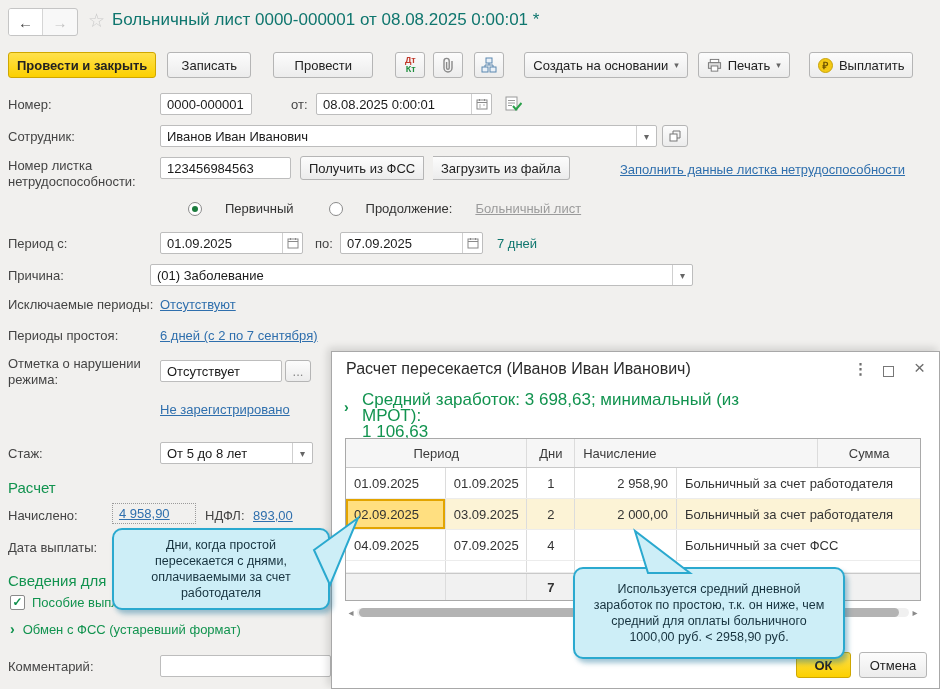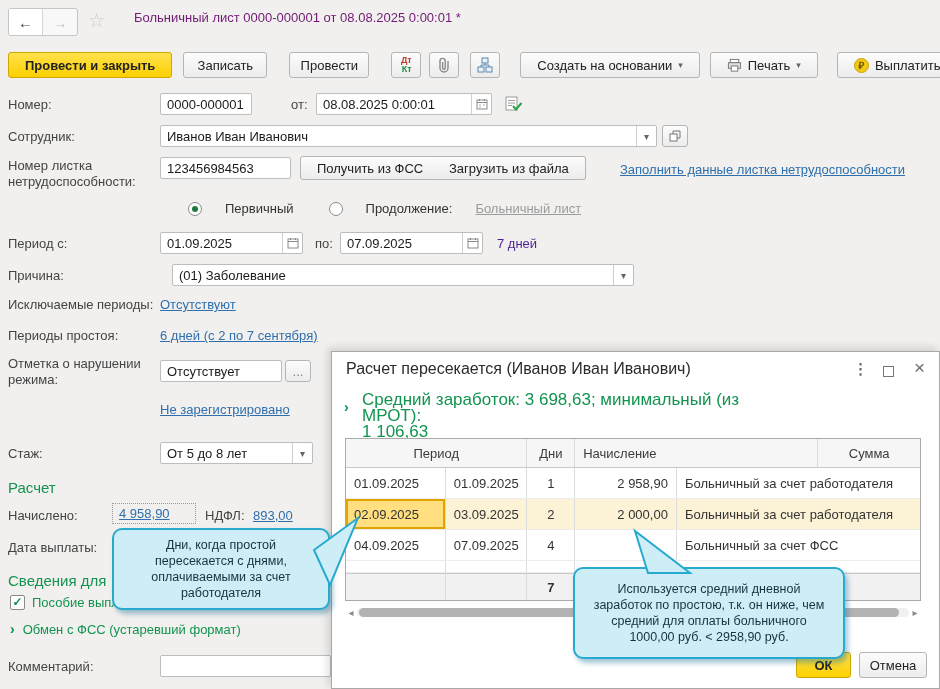--- a/index.html
+++ b/index.html
@@ -1,29 +1,29 @@
 <!DOCTYPE html>
 <html><head>
 <meta charset="utf-8">
 <style>
   *{margin:0;padding:0;box-sizing:border-box}
   html,body{background:#e9e8e6}
   body{font-family:"Liberation Sans",sans-serif}
   #app{position:relative;width:940px;height:689px;background:#f1f0ee;overflow:hidden;font-size:13px;color:#333}
   .abs{position:absolute}
   .lbl{position:absolute;color:#444;font-size:13px;line-height:16px}
-  .val{color:#4c1d95}
+  .val{color:#0f766e}
   .link{color:#2f6fad;text-decoration:underline;cursor:pointer;font-size:13px}
   .glink{color:#9b9b9b;text-decoration:underline;font-size:13px}
   .green{color:#12934f}
   .ghead{position:absolute;color:#12934f;font-size:15px}
   .field{position:absolute;height:22px;background:#fff;border:1px solid #bdbdbd;border-radius:2px;display:flex;align-items:center;padding:0 6px;font-size:13px;color:#1a1a1a}
   .field .txt{flex:1;white-space:nowrap;overflow:hidden}
   .seg{height:20px;width:20px;margin:0 -6px 0 4px;border-left:1px solid #cfcfcf;display:flex;align-items:center;justify-content:center;color:#666;font-size:10px;cursor:pointer;flex:none}
-  .btn{height:24px;background:linear-gradient(#fcfcfc,#ececec);border:1px solid #b5b5b5;border-radius:3px;display:inline-flex;align-items:center;justify-content:center;padding:0 16px;font-size:13px;color:#222;cursor:pointer;white-space:nowrap}
+  .btn{height:24px;background:linear-gradient(#fcfcfc,#ececec);border:1px solid #b5b5b5;border-radius:3px;display:inline-flex;align-items:center;justify-content:center;padding:0 8px;font-size:13px;color:#222;cursor:pointer;white-space:nowrap}
   .ybtn{background:linear-gradient(#ffe14d,#fcd000);border-color:#cfa700;font-weight:bold}
   .toolbar{position:absolute;left:8px;top:52px;display:flex;align-items:center}
   .toolbar .btn{height:26px}
   .icobtn{width:30px;padding:0}
   .navgroup{position:absolute;left:8px;top:8px;display:flex;border:1px solid #c5c5c5;border-radius:3px;overflow:hidden;background:#f8f8f8}
   .navgroup .nbtn{width:34px;height:26px;display:flex;align-items:center;justify-content:center;font-size:15px;cursor:pointer}
   .navgroup .nbtn:first-child{border-right:1px solid #d5d5d5;background:#fff}
   .radio{width:14px;height:14px;border:1px solid #8a8a8a;border-radius:50%;background:#fff;display:inline-flex;align-items:center;justify-content:center;flex:none}
   .radio.on::after{content:"";width:6px;height:6px;background:#1b7c3d;border-radius:50%}
   .cb{width:15px;height:15px;border:1px solid #8a8a8a;border-radius:2px;background:#fff;color:#0f8f4c;font-weight:bold;font-size:12px;line-height:13px;display:inline-flex;align-items:center;justify-content:center;flex:none;cursor:pointer}
@@ -59,26 +59,26 @@
 </head>
 <body>
 
 <div id="app">
 
   <div class="navgroup">
     <div class="nbtn" style="color:#444">←</div>
     <div class="nbtn" style="color:#c2c2c2">→</div>
   </div>
   <div class="abs" style="left:88px;top:9px;font-size:19px;color:#c9c9c9">☆</div>
-  <div class="abs" style="left:134px;top:10px;font-size:13px;color:#701a75;white-space:nowrap">Больничный лист 0000-000001 от 08.08.2025 0:00:01 *</div>
+  <div class="abs" style="left:112px;top:10px;font-size:17px;color:#0f766e;white-space:nowrap">Больничный лист 0000-000001 от 08.08.2025 0:00:01 *</div>
 
   <div class="toolbar">
     <button class="btn ybtn">Провести и закрыть</button>
     <button class="btn" style="margin-left:11px;width:84px">Записать</button>
-    <button class="btn" style="margin-left:22px;width:80px">Провести</button>
+    <button class="btn" style="margin-left:22px;width:100px">Провести</button>
     <button class="btn icobtn" style="margin-left:22px">
       <span class="ico" style="flex-direction:column;font-size:9px;line-height:9px;font-weight:bold">
         <span style="color:#c0392b;align-self:flex-start">Дт</span>
         <span style="color:#1e8e3e;align-self:flex-end">Кт</span>
       </span>
     </button>
     <button class="btn icobtn" style="margin-left:8px">
       <span class="ico">
         <svg width="14" height="16" viewBox="0 0 14 16">
             <path d="M11 4v7a4 4 0 0 1-8 0V4a2.6 2.6 0 0 1 5.2 0v7a1.3 1.3 0 0 1-2.6 0V5" fill="none" stroke="#8a8a8a" stroke-width="1.4"></path>
@@ -185,21 +185,21 @@
     <span class="seg">
       <svg width="12" height="12" viewBox="0 0 12 12">
           <rect x="1" y="2" width="10" height="9" fill="#fff" stroke="#8a8a8a"></rect>
           <path d="M1 4.5h10M3.5 1v2M8.5 1v2" stroke="#8a8a8a"></path>
         </svg>
     </span>
   </div>
   <div class="lbl val" style="left:497px;top:236px">7 дней</div>
 
   <div class="lbl" style="left:8px;top:268px">Причина:</div>
-  <div class="field" style="left:172px;top:264px;width:462px">
+  <div class="field" style="left:150px;top:264px;width:543px">
     <span class="txt">(01) Заболевание</span>
     <span class="seg">▾</span>
   </div>
 
   <div class="lbl" style="left:8px;top:297px">Исключаемые периоды:</div>
   <a class="link abs" style="left:160px;top:297px">Отсутствуют</a>
 
   <div class="lbl" style="left:8px;top:328px">Периоды простоя:</div>
   <a class="link abs" style="left:160px;top:328px">6 дней (с 2 по 7 сентября)</a>
 

